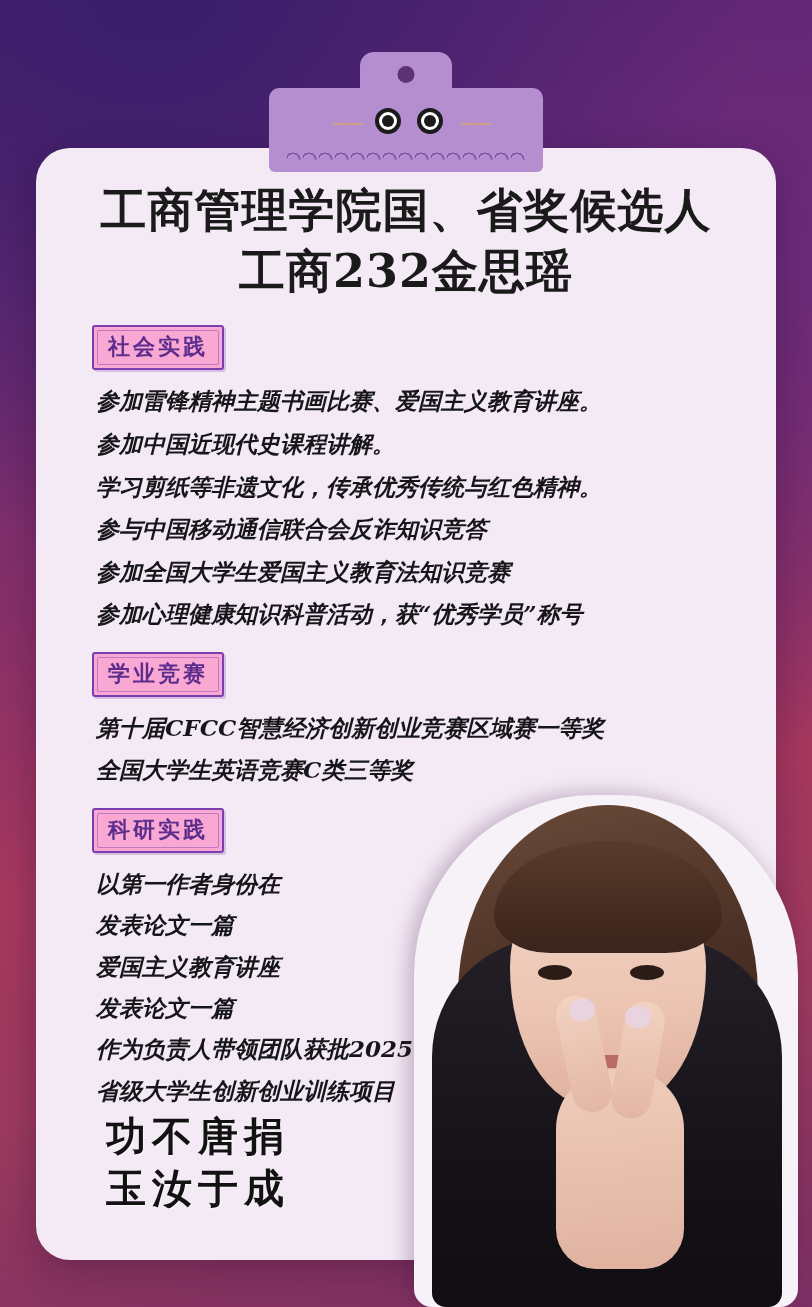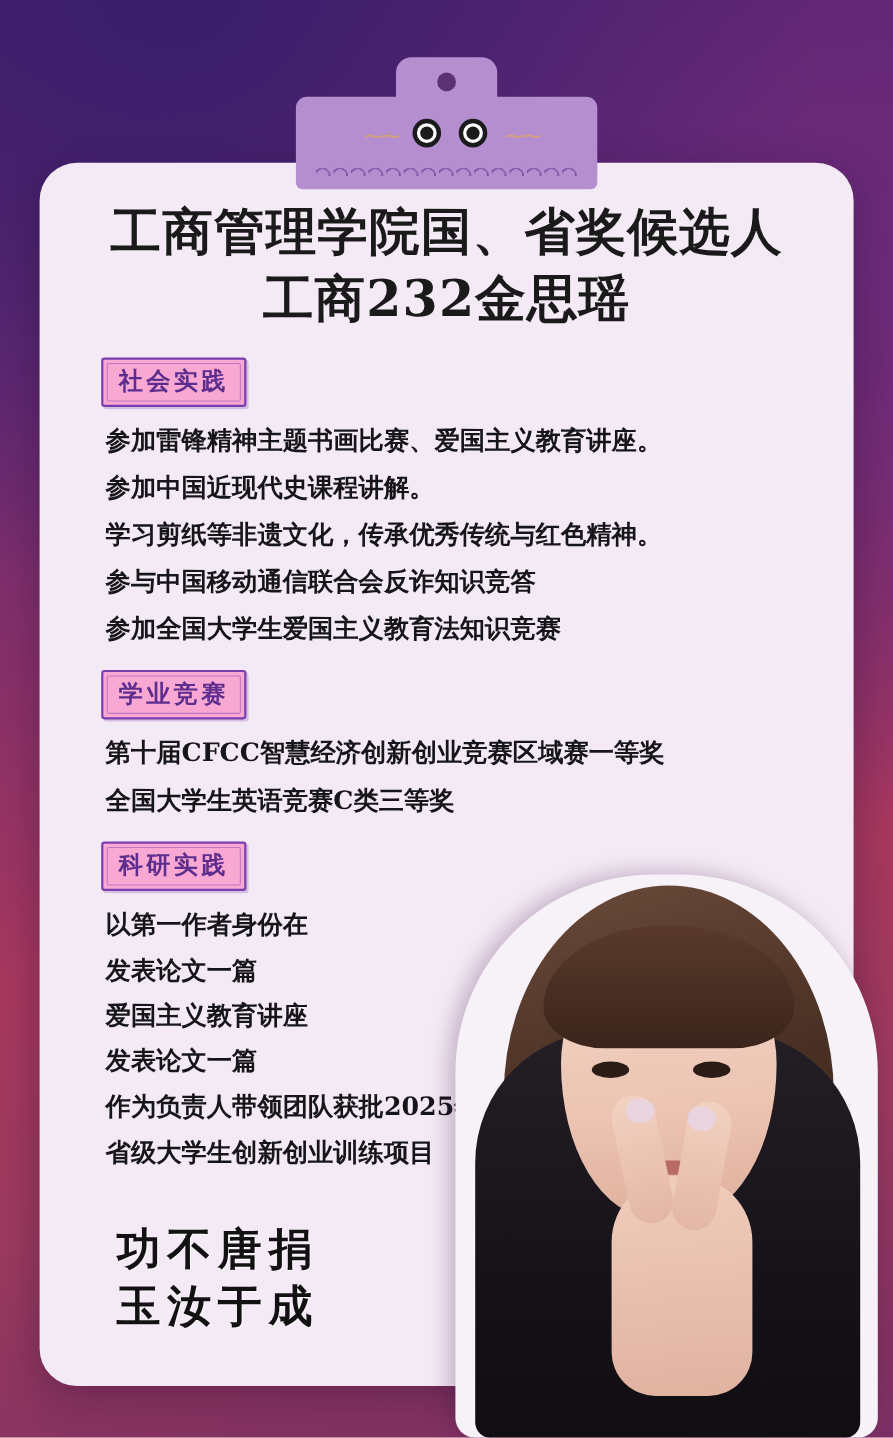--- a/index.html
+++ b/index.html
@@ -167,20 +167,21 @@
     list-style: none;
   }
   .entry {
     font-family: "DejaVu Serif", "Liberation Serif", serif;
     font-size: 23px;
     line-height: 1.85;
     color: #16151a;
     font-weight: 600;
     padding-left: 14px;
     white-space: nowrap;
+    font-style: italic;
   }
 
   .section.research .entry { line-height: 1.80; }
 
   .slogan {
     position: absolute;
     left: 70px;
     bottom: 46px;
     font-family: "DejaVu Serif", "Liberation Serif", serif;
     font-weight: 700;
@@ -328,20 +329,21 @@
     <div class="content">
 
       <div class="section">
         <div class="section-tag">社会实践</div>
         <ul class="entry-list">
           <li class="entry">参加雷锋精神主题书画比赛、爱国主义教育讲座。</li>
           <li class="entry">参加中国近现代史课程讲解。</li>
           <li class="entry">学习剪纸等非遗文化，传承优秀传统与红色精神。</li>
           <li class="entry">参与中国移动通信联合会反诈知识竞答</li>
           <li class="entry">参加全国大学生爱国主义教育法知识竞赛</li>
+          <li class="entry">参加心理健康知识科普活动，获“优秀学员”称号</li>
         </ul>
       </div>
 
       <div class="section">
         <div class="section-tag">学业竞赛</div>
         <ul class="entry-list">
           <li class="entry">第十届CFCC智慧经济创新创业竞赛区域赛一等奖</li>
           <li class="entry">全国大学生英语竞赛C类三等奖</li>
         </ul>
       </div>

